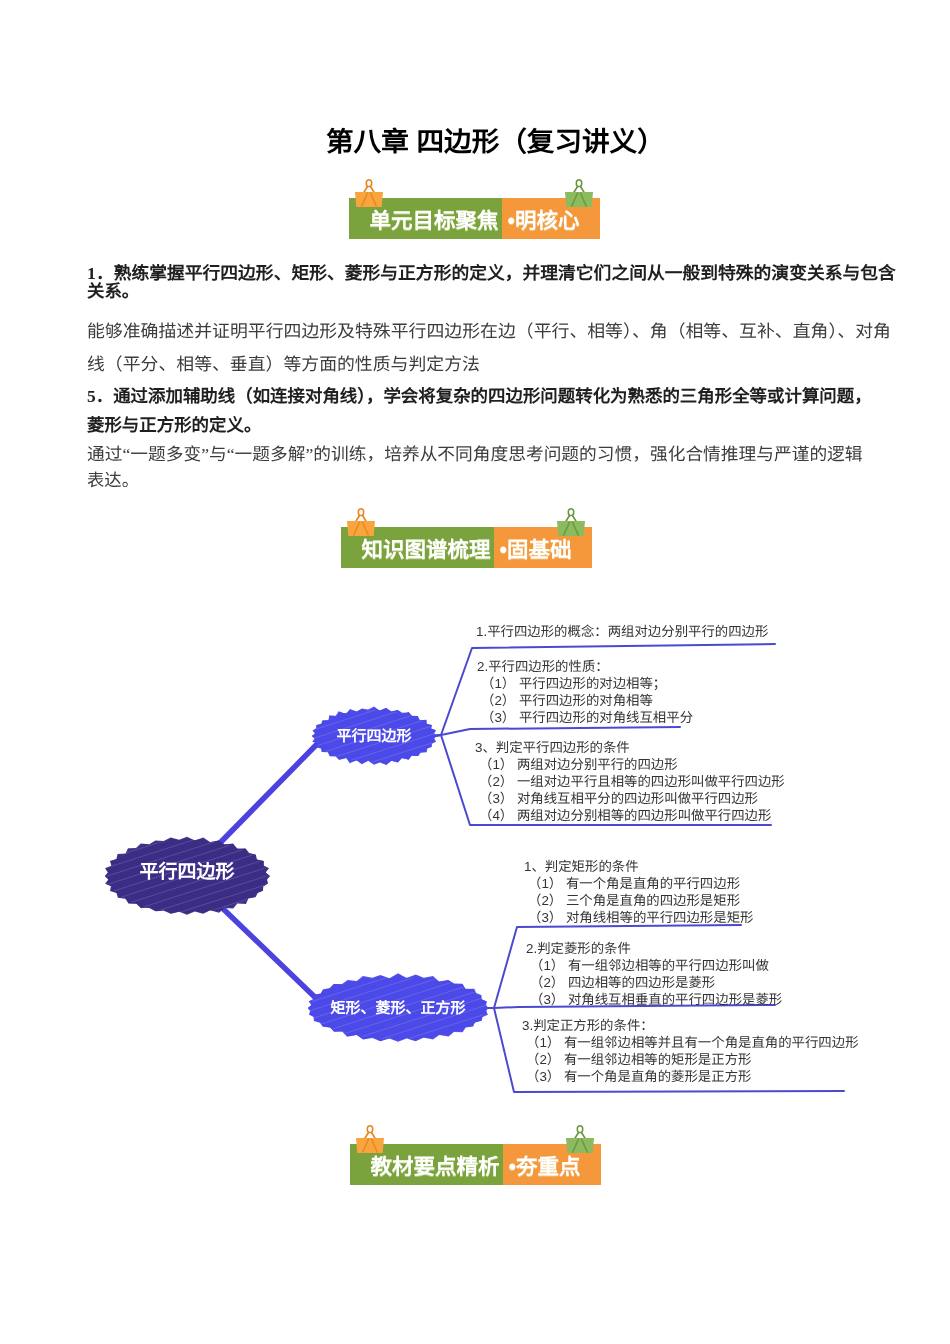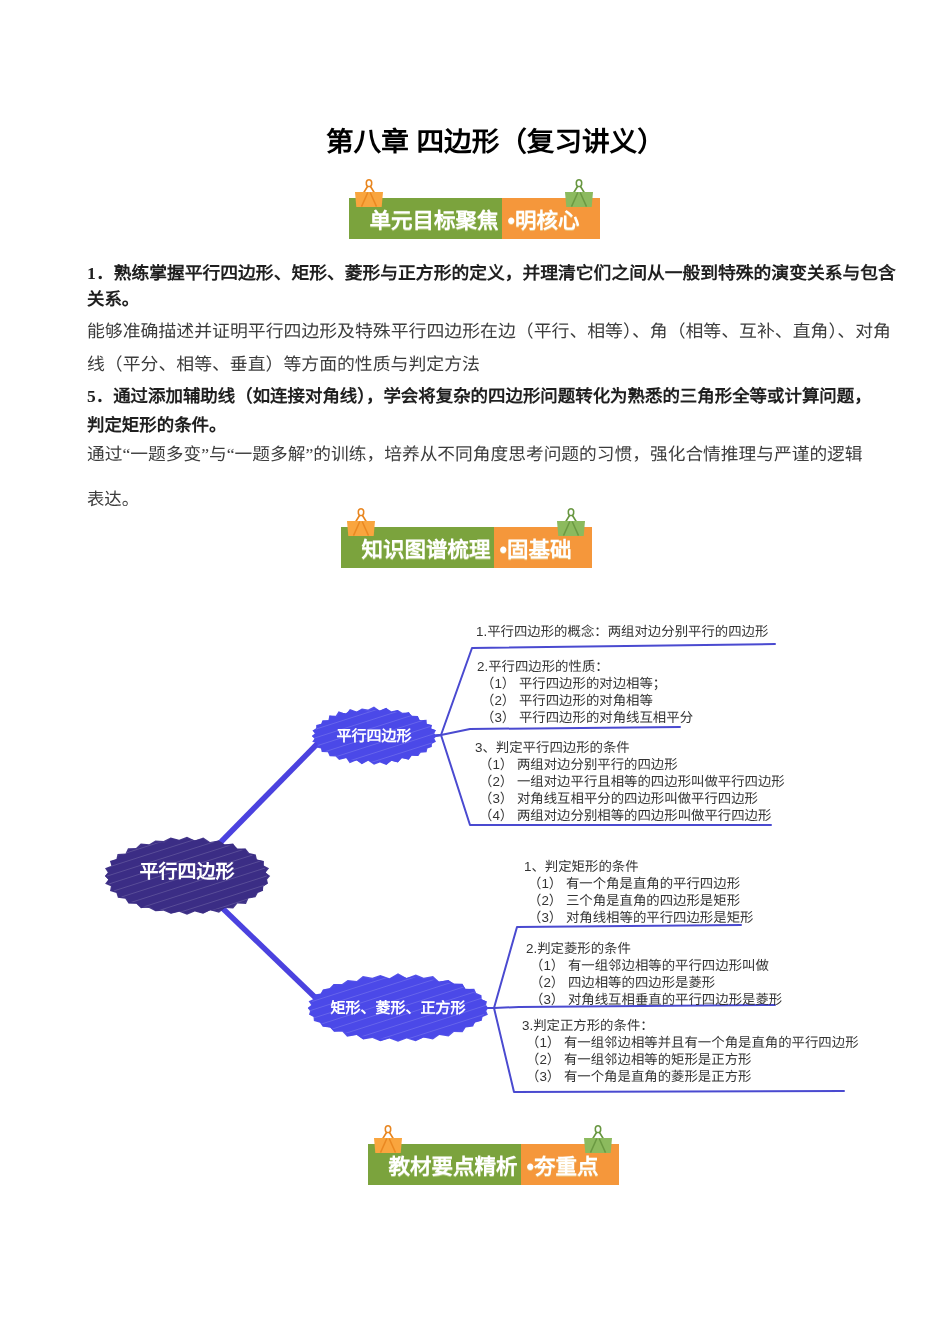--- a/index.html
+++ b/index.html
@@ -68,21 +68,21 @@
     <path d="M-5.5,1 L-1.5,-5.5 M5.5,1 L1.5,-5.5" stroke="#67963F" stroke-width="1.6" fill="none"></path>
     <path d="M-1.5,-5.5 C-3.6,-8 -3,-12.2 0,-12.2 C3,-12.2 3.6,-8 1.5,-5.5 Z" fill="#fff" stroke="#67963F" stroke-width="1.6" stroke-linejoin="round"></path>
     <polygon points="-14,0 14,0 12.7,15 -12.7,15" fill="#8CBA5E"></polygon>
     <path d="M-1.2,0.5 L-7.5,14.6 M1.2,0.5 L7.5,14.6" stroke="#67963F" stroke-width="1.5" fill="none" opacity="0.9"></path>
   </svg>
     <div class="banner-text">
       <span>知识图谱梳理</span>
       <span>•固基础</span>
     </div>
   </div>
-  <div class="banner" style="left:368px;top:1144px">
+  <div class="banner" style="left:350px;top:1144px">
     <div class="bg-green" style="background:#7BA33D"></div>
     <div class="bg-orange" style="background:#F5973B"></div>
     <svg class="clip left" width="34" height="34" viewBox="-17 -18 34 34">
     <path d="M-5.5,1 L-1.5,-5.5 M5.5,1 L1.5,-5.5" stroke="#E8851E" stroke-width="1.6" fill="none"></path>
     <path d="M-1.5,-5.5 C-3.6,-8 -3,-12.2 0,-12.2 C3,-12.2 3.6,-8 1.5,-5.5 Z" fill="#fff" stroke="#E8851E" stroke-width="1.6" stroke-linejoin="round"></path>
     <polygon points="-14,0 14,0 12.7,15 -12.7,15" fill="#F9A53E"></polygon>
     <path d="M-1.2,0.5 L-7.5,14.6 M1.2,0.5 L7.5,14.6" stroke="#E8851E" stroke-width="1.5" fill="none" opacity="0.9"></path>
   </svg>
     <svg class="clip right" width="34" height="34" viewBox="-17 -18 34 34">
     <path d="M-5.5,1 L-1.5,-5.5 M5.5,1 L1.5,-5.5" stroke="#67963F" stroke-width="1.6" fill="none"></path>
@@ -91,27 +91,27 @@
     <path d="M-1.2,0.5 L-7.5,14.6 M1.2,0.5 L7.5,14.6" stroke="#67963F" stroke-width="1.5" fill="none" opacity="0.9"></path>
   </svg>
     <div class="banner-text">
       <span>教材要点精析</span>
       <span>•夯重点</span>
     </div>
   </div>
     </div>
   <div id="paragraphs">
       <div class="para-line bold" style="top:262px;transform:scaleX(1.0194);transform-origin:0 0">1．熟练掌握平行四边形、矩形、菱形与正方形的定义，并理清它们之间从一般到特殊的演变关系与包含</div>
-      <div class="para-line bold" style="top:288px;transform:scaleX(1);transform-origin:0 0">关系。</div>
+      <div class="para-line bold" style="top:280px;transform:scaleX(1);transform-origin:0 0">关系。</div>
       <div class="para-line kai" style="top:321px;transform:scaleX(1.0301);transform-origin:0 0">能够准确描述并证明平行四边形及特殊平行四边形在边（平行、相等）、角（相等、互补、直角）、对角</div>
       <div class="para-line kai" style="top:354px;transform:scaleX(1.0296);transform-origin:0 0">线（平分、相等、垂直）等方面的性质与判定方法</div>
       <div class="para-line bold" style="top:385px;transform:scaleX(1);transform-origin:0 0">5．通过添加辅助线（如连接对角线），学会将复杂的四边形问题转化为熟悉的三角形全等或计算问题，</div>
-      <div class="para-line bold" style="top:414px;transform:scaleX(1);transform-origin:0 0">判定矩形的条件。</div>
+      <div class="para-line bold" style="top:414px;transform:scaleX(1);transform-origin:0 0">菱形与正方形的定义。</div>
       <div class="para-line kai" style="top:444px;transform:scaleX(1.0215);transform-origin:0 0">通过“一题多变”与“一题多解”的训练，培养从不同角度思考问题的习惯，强化合情推理与严谨的逻辑</div>
-      <div class="para-line kai" style="top:489px;transform:scaleX(1);transform-origin:0 0">表达。</div>
+      <div class="para-line kai" style="top:470px;transform:scaleX(1);transform-origin:0 0">表达。</div>
     </div>
   <svg id="mindmap" width="950" height="560" viewBox="0 600 950 560">
       <path d="M433,736 L441,735 L472,648 L775,644" stroke="#4A4AD0" stroke-width="2" fill="none" stroke-linejoin="round" stroke-linecap="round"></path>
       <text x="476" y="635.6" class="st">1.平行四边形的概念：两组对边分别平行的四边形</text>
       <path d="M433,736 L441,735 L470,729 L680,727" stroke="#4A4AD0" stroke-width="2" fill="none" stroke-linejoin="round" stroke-linecap="round"></path>
       <text x="477" y="670.6" class="st">2.平行四边形的性质：</text>
       <text x="481" y="687.6" class="st">（1） 平行四边形的对边相等；</text>
       <text x="481" y="704.6" class="st">（2） 平行四边形的对角相等</text>
       <text x="481" y="721.6" class="st">（3） 平行四边形的对角线互相平分</text>
       <path d="M433,736 L441,735 L470,825 L771,825" stroke="#4A4AD0" stroke-width="2" fill="none" stroke-linejoin="round" stroke-linecap="round"></path>

